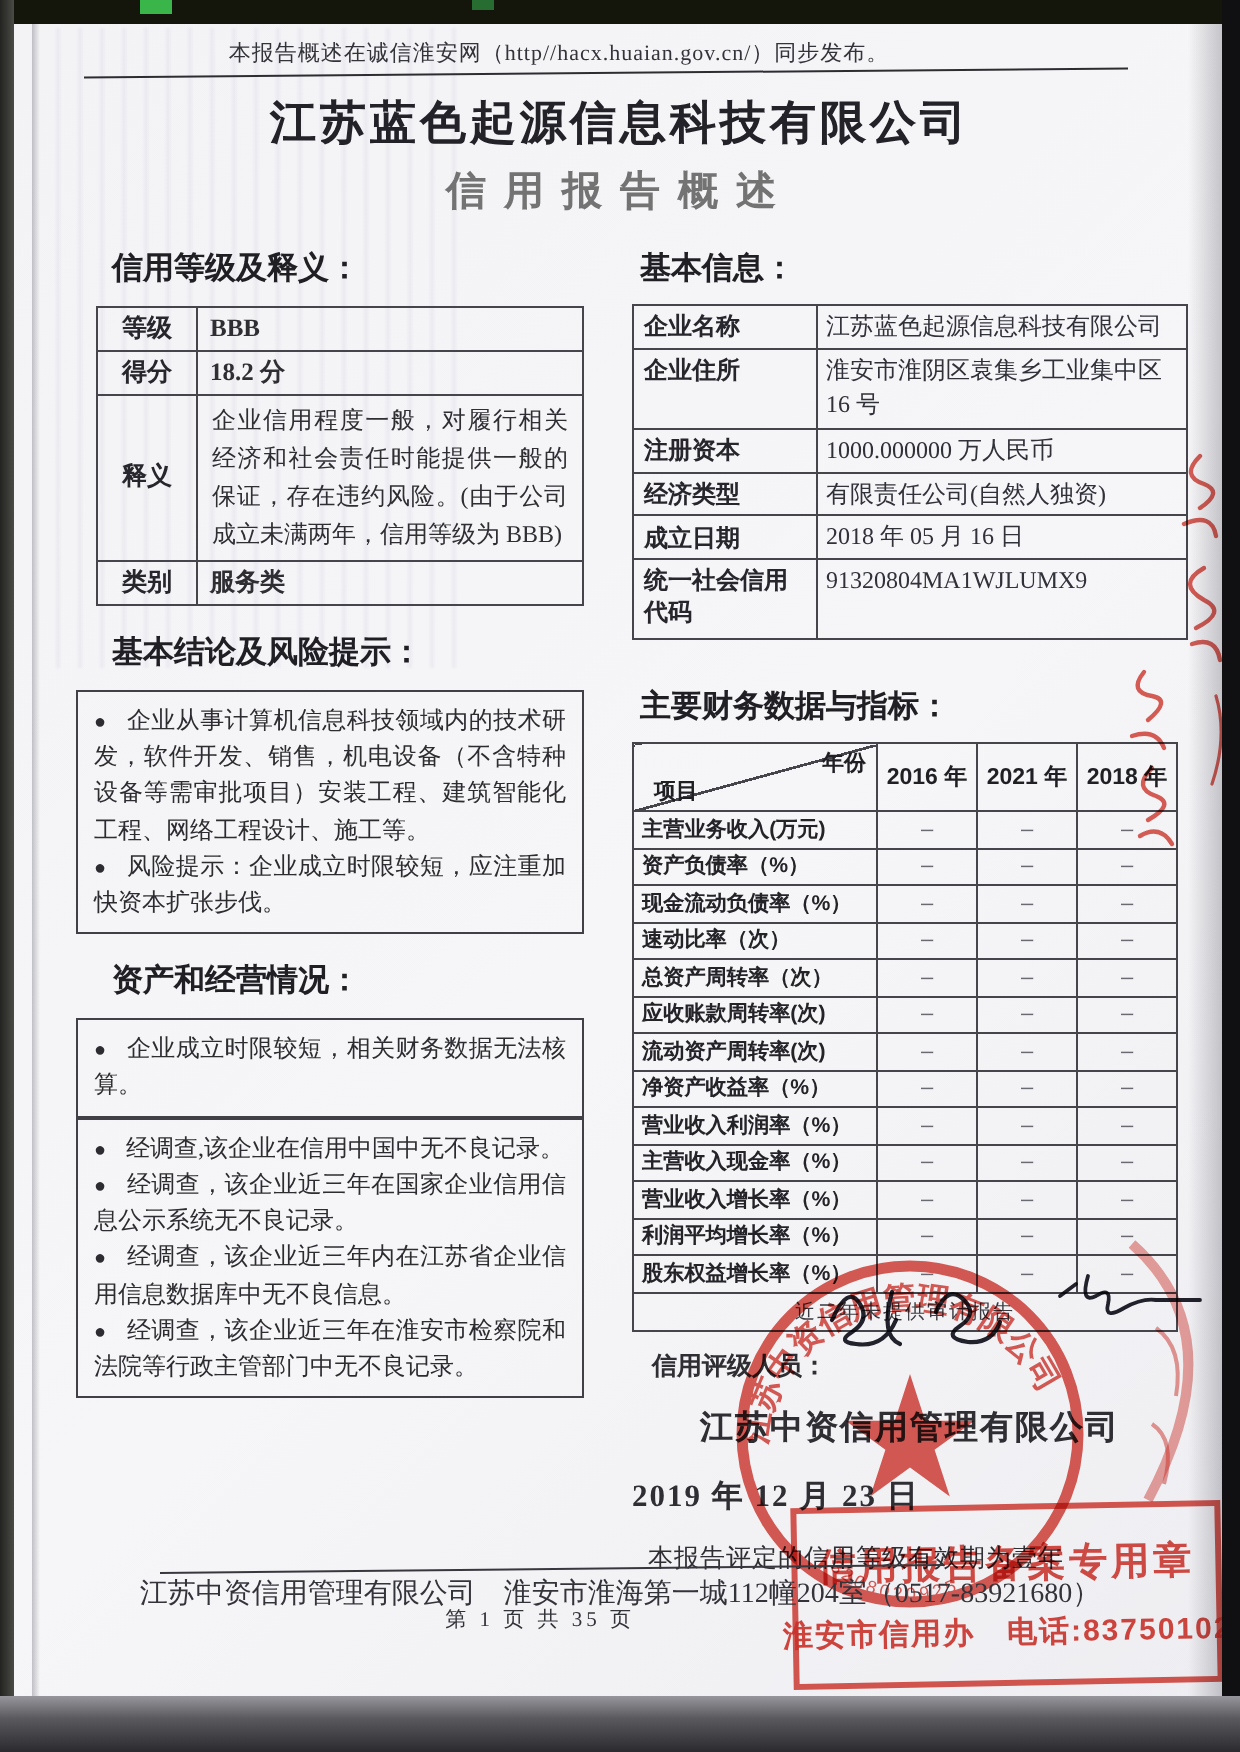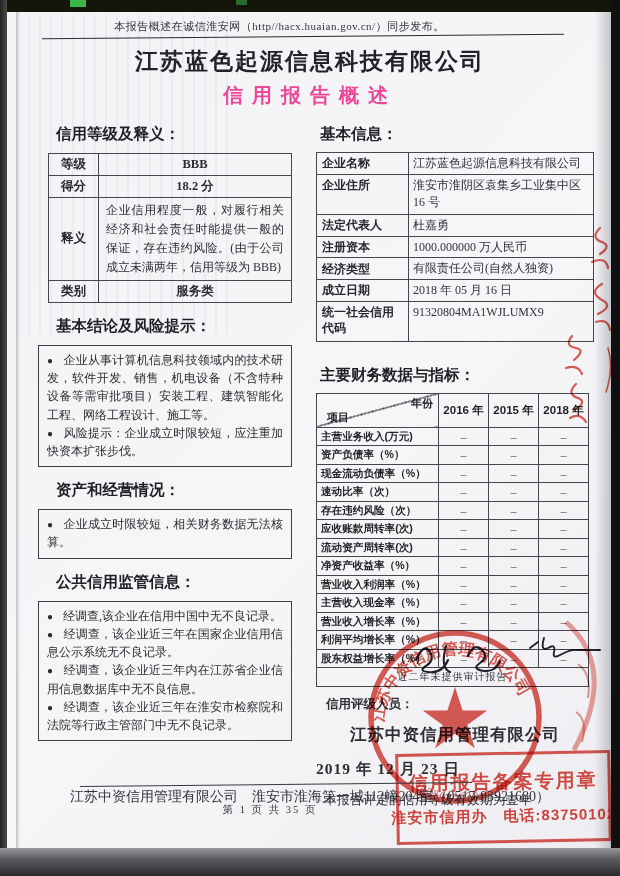--- a/index.html
+++ b/index.html
@@ -24,39 +24,39 @@
   .ghost { position:absolute; left:28px; top:14px; width:200px; height:320px; filter:blur(.5px);
            background:repeating-linear-gradient(to right,rgba(80,80,140,.055) 0 2px,transparent 2px 11px); }
 
   .header-note { position:absolute; left:0; top:19px; width:559px; text-align:center;
                  font-size:11px; letter-spacing:.5px; color:#33333a; }
   .header-underline { position:absolute; left:42px; top:36px; width:522px; border-top:1.6px solid #2c2c31;
                       transform:rotate(-.5deg); }
   .title1 { position:absolute; left:0; top:46px; width:620px; text-align:center;
             font-size:23px; font-weight:bold; letter-spacing:2px; color:#222228; }
   .title2 { position:absolute; left:0; top:82px; width:620px; text-align:center;
-            font-size:20px; font-weight:bold; letter-spacing:9px; color:#ec4899; }
+            font-size:20px; font-weight:bold; letter-spacing:9px; color:#737373; }
 
   .leftcol  { position:absolute; left:36px;  top:124px; width:256px; }
   .rightcol { position:absolute; left:316px; top:124px; width:278px; }
 
   .sec-h { font-family:"Liberation Sans","DejaVu Sans",sans-serif; font-weight:bold;
            font-size:15.5px; color:#1f1f24; }
   .leftcol .sec-h { margin:0 0 8px 20px; }
   .rightcol .sec-h { margin:0 0 7px 4px; }
   .leftcol .sec-h.later { margin-top:13px; }
   .rightcol .sec-h.later { margin-top:23px; }
 
   table { border-collapse:collapse; }
   th,td { border:1.2px solid #45454b; }
 
   .rating-table { width:244px; margin-left:12px; table-layout:fixed; }
   .rating-table th { width:50px; font-size:12.5px; padding:2px;
                      font-family:Liberation Mono, monospace; color:#26262c; }
-  .rating-table td { font-size:12.5px; text-align:center; font-weight:bold; padding:2px 6px; }
+  .rating-table td { font-size:12.5px; text-align:left; font-weight:bold; padding:2px 6px; }
   .rating-table td.para { font-weight:normal; text-align:justify; font-size:12px;
                           line-height:1.58; padding:3px 7px; }
 
   .box { border:1.6px solid #404046; margin-left:2px; padding:5px 8px 6px 8px; }
   .bullet { font-size:12px; line-height:1.52; text-align:justify; color:#2c2c31; }
   .bullet::before { content:"●　"; font-size:10px; }
 
   .info-table { width:278px; table-layout:fixed; }
   .info-table th { width:92px; font-size:12px; text-align:left; padding:2px 3px 2px 5px;
                    font-family:"Liberation Sans","DejaVu Sans",sans-serif; color:#26262c; line-height:1.35; }
@@ -148,44 +148,39 @@
   <div class="box" id="conclusions-box">
       <p class="bullet">企业从事计算机信息科技领域内的技术研发，软件开发、销售，机电设备（不含特种设备等需审批项目）安装工程、建筑智能化工程、网络工程设计、施工等。</p>
       <p class="bullet">风险提示：企业成立时限较短，应注重加快资本扩张步伐。</p>
     </div>
 
   <div class="sec-h later">资产和经营情况：</div>
   <div class="box" id="assets-box">
       <p class="bullet">企业成立时限较短，相关财务数据无法核算。</p>
     </div>
 
-  <div class="sec-h later">公共信用监管信息：</div>
   <div class="box" id="public-credit-box">
       <p class="bullet">经调查,该企业在信用中国中无不良记录。</p>
       <p class="bullet">经调查，该企业近三年在国家企业信用信息公示系统无不良记录。</p>
       <p class="bullet">经调查，该企业近三年内在江苏省企业信用信息数据库中无不良信息。</p>
       <p class="bullet">经调查，该企业近三年在淮安市检察院和法院等行政主管部门中无不良记录。</p>
     </div>
 </div>
 
 <div class="rightcol">
   <div class="sec-h">基本信息：</div>
   <table class="info-table">
     <tbody id="info-body">
         <tr>
           <th>企业名称</th>
           <td>江苏蓝色起源信息科技有限公司</td>
         </tr>
         <tr class="tall">
           <th>企业住所</th>
           <td>淮安市淮阴区袁集乡工业集中区16 号</td>
-        </tr>
-        <tr>
-          <th>法定代表人</th>
-          <td>杜嘉勇</td>
         </tr>
         <tr>
           <th>注册资本</th>
           <td>1000.000000 万人民币</td>
         </tr>
         <tr>
           <th>经济类型</th>
           <td>有限责任公司(自然人独资)</td>
         </tr>
         <tr>
@@ -207,21 +202,21 @@
         <col class="cy">
         <col class="cy">
       </colgroup>
     <thead>
       <tr>
         <th class="corner">
           <span class="c-top">年份</span>
           <span class="c-bot">项目</span>
         </th>
         <th>2016 年</th>
-        <th>2015 年</th>
+        <th>2021 年</th>
         <th>2018 年</th>
       </tr>
     </thead>
     <tbody id="fin-body">
         <tr>
           <th>主营业务收入(万元)</th>
           <td>–</td>
           <td>–</td>
           <td>–</td>
         </tr>
@@ -237,21 +232,21 @@
           <td>–</td>
           <td>–</td>
         </tr>
         <tr>
           <th>速动比率（次）</th>
           <td>–</td>
           <td>–</td>
           <td>–</td>
         </tr>
         <tr>
-          <th>存在违约风险（次）</th>
+          <th>总资产周转率（次）</th>
           <td>–</td>
           <td>–</td>
           <td>–</td>
         </tr>
         <tr>
           <th>应收账款周转率(次)</th>
           <td>–</td>
           <td>–</td>
           <td>–</td>
         </tr>

